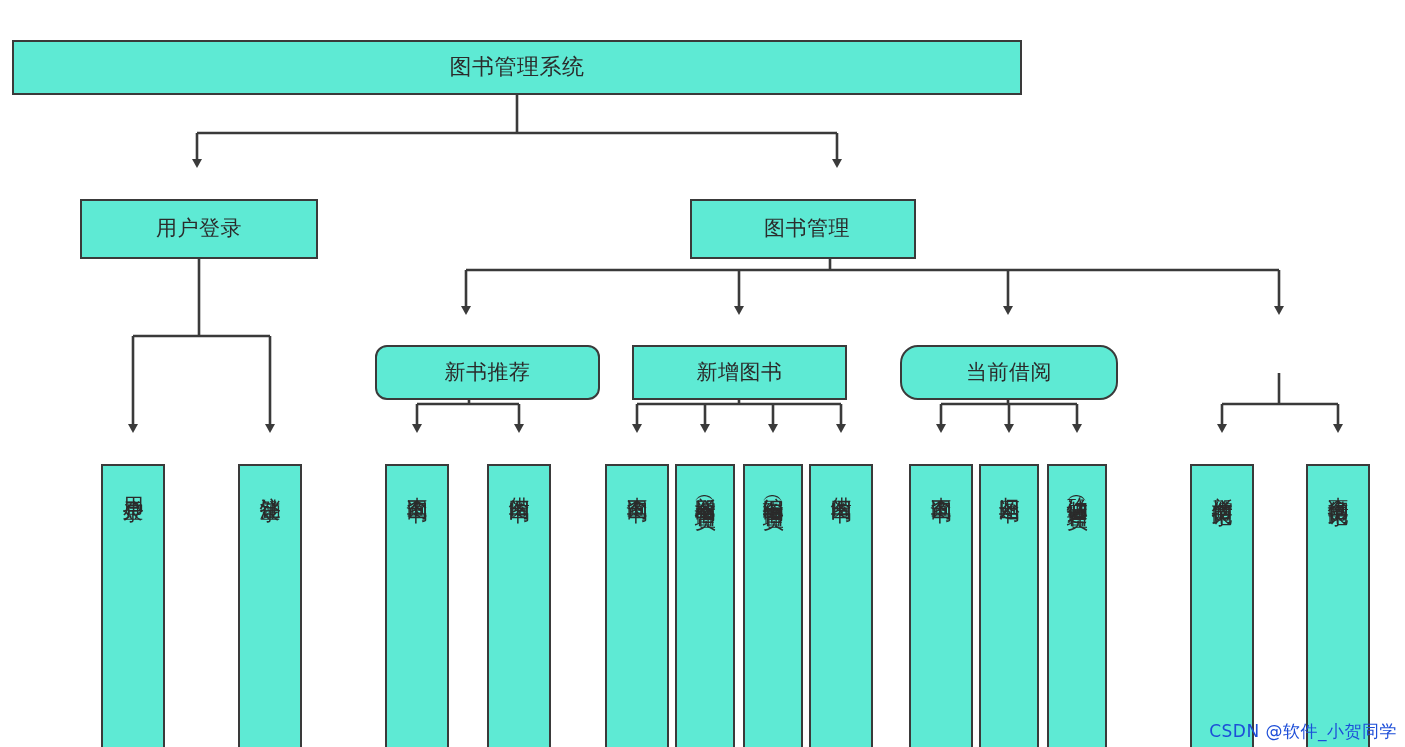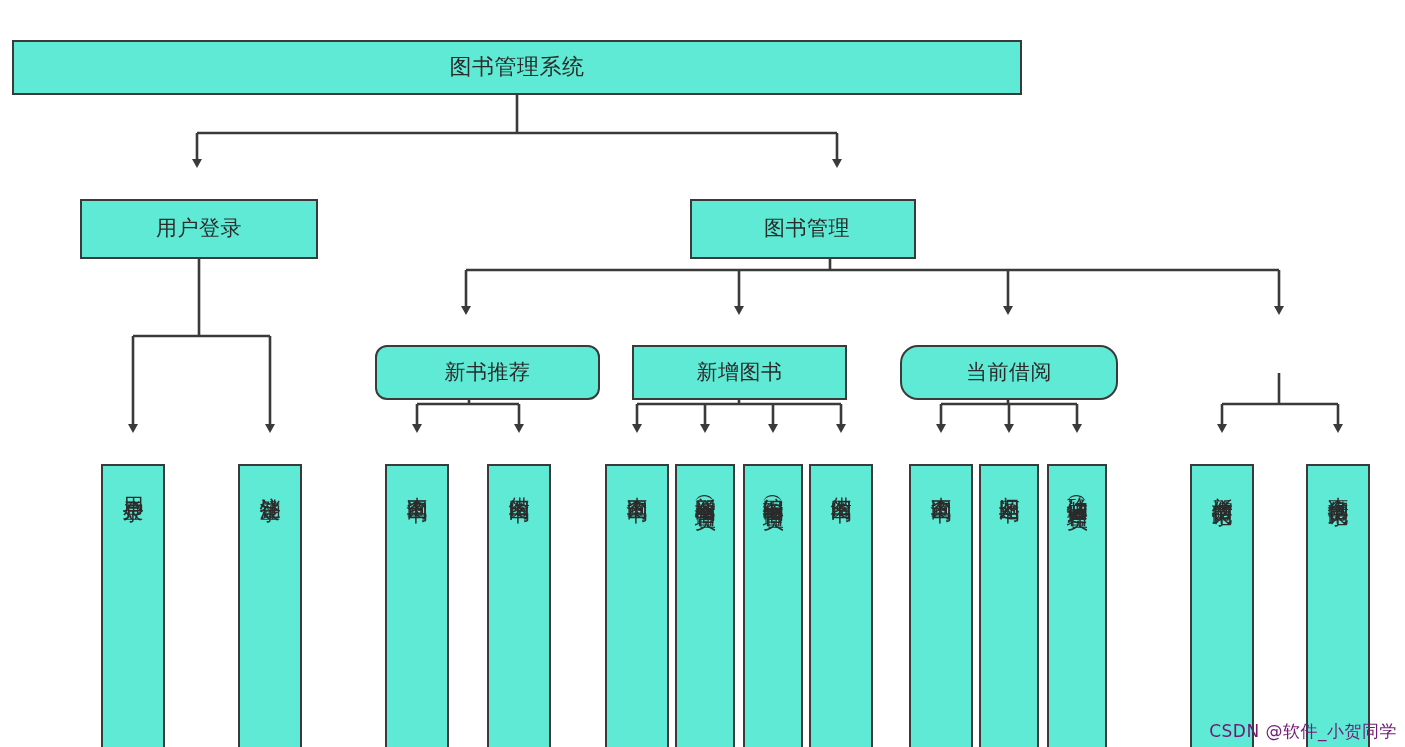--- a/index.html
+++ b/index.html
@@ -50,21 +50,21 @@
     line-height:1.06;
     letter-spacing:2px;
     white-space:nowrap;
   }
 
   .watermark{
     position:absolute;
     right:8px;
     bottom:4px;
     font-size:17px;
-    color:#701a75;
+    color:#1d4ed8;
     letter-spacing:.5px;
     white-space:nowrap;
     font-family:"DejaVu Sans","Liberation Sans",sans-serif;
   }
 </style>
 </head>
 <body>
 
 <div id="canvas">
 

